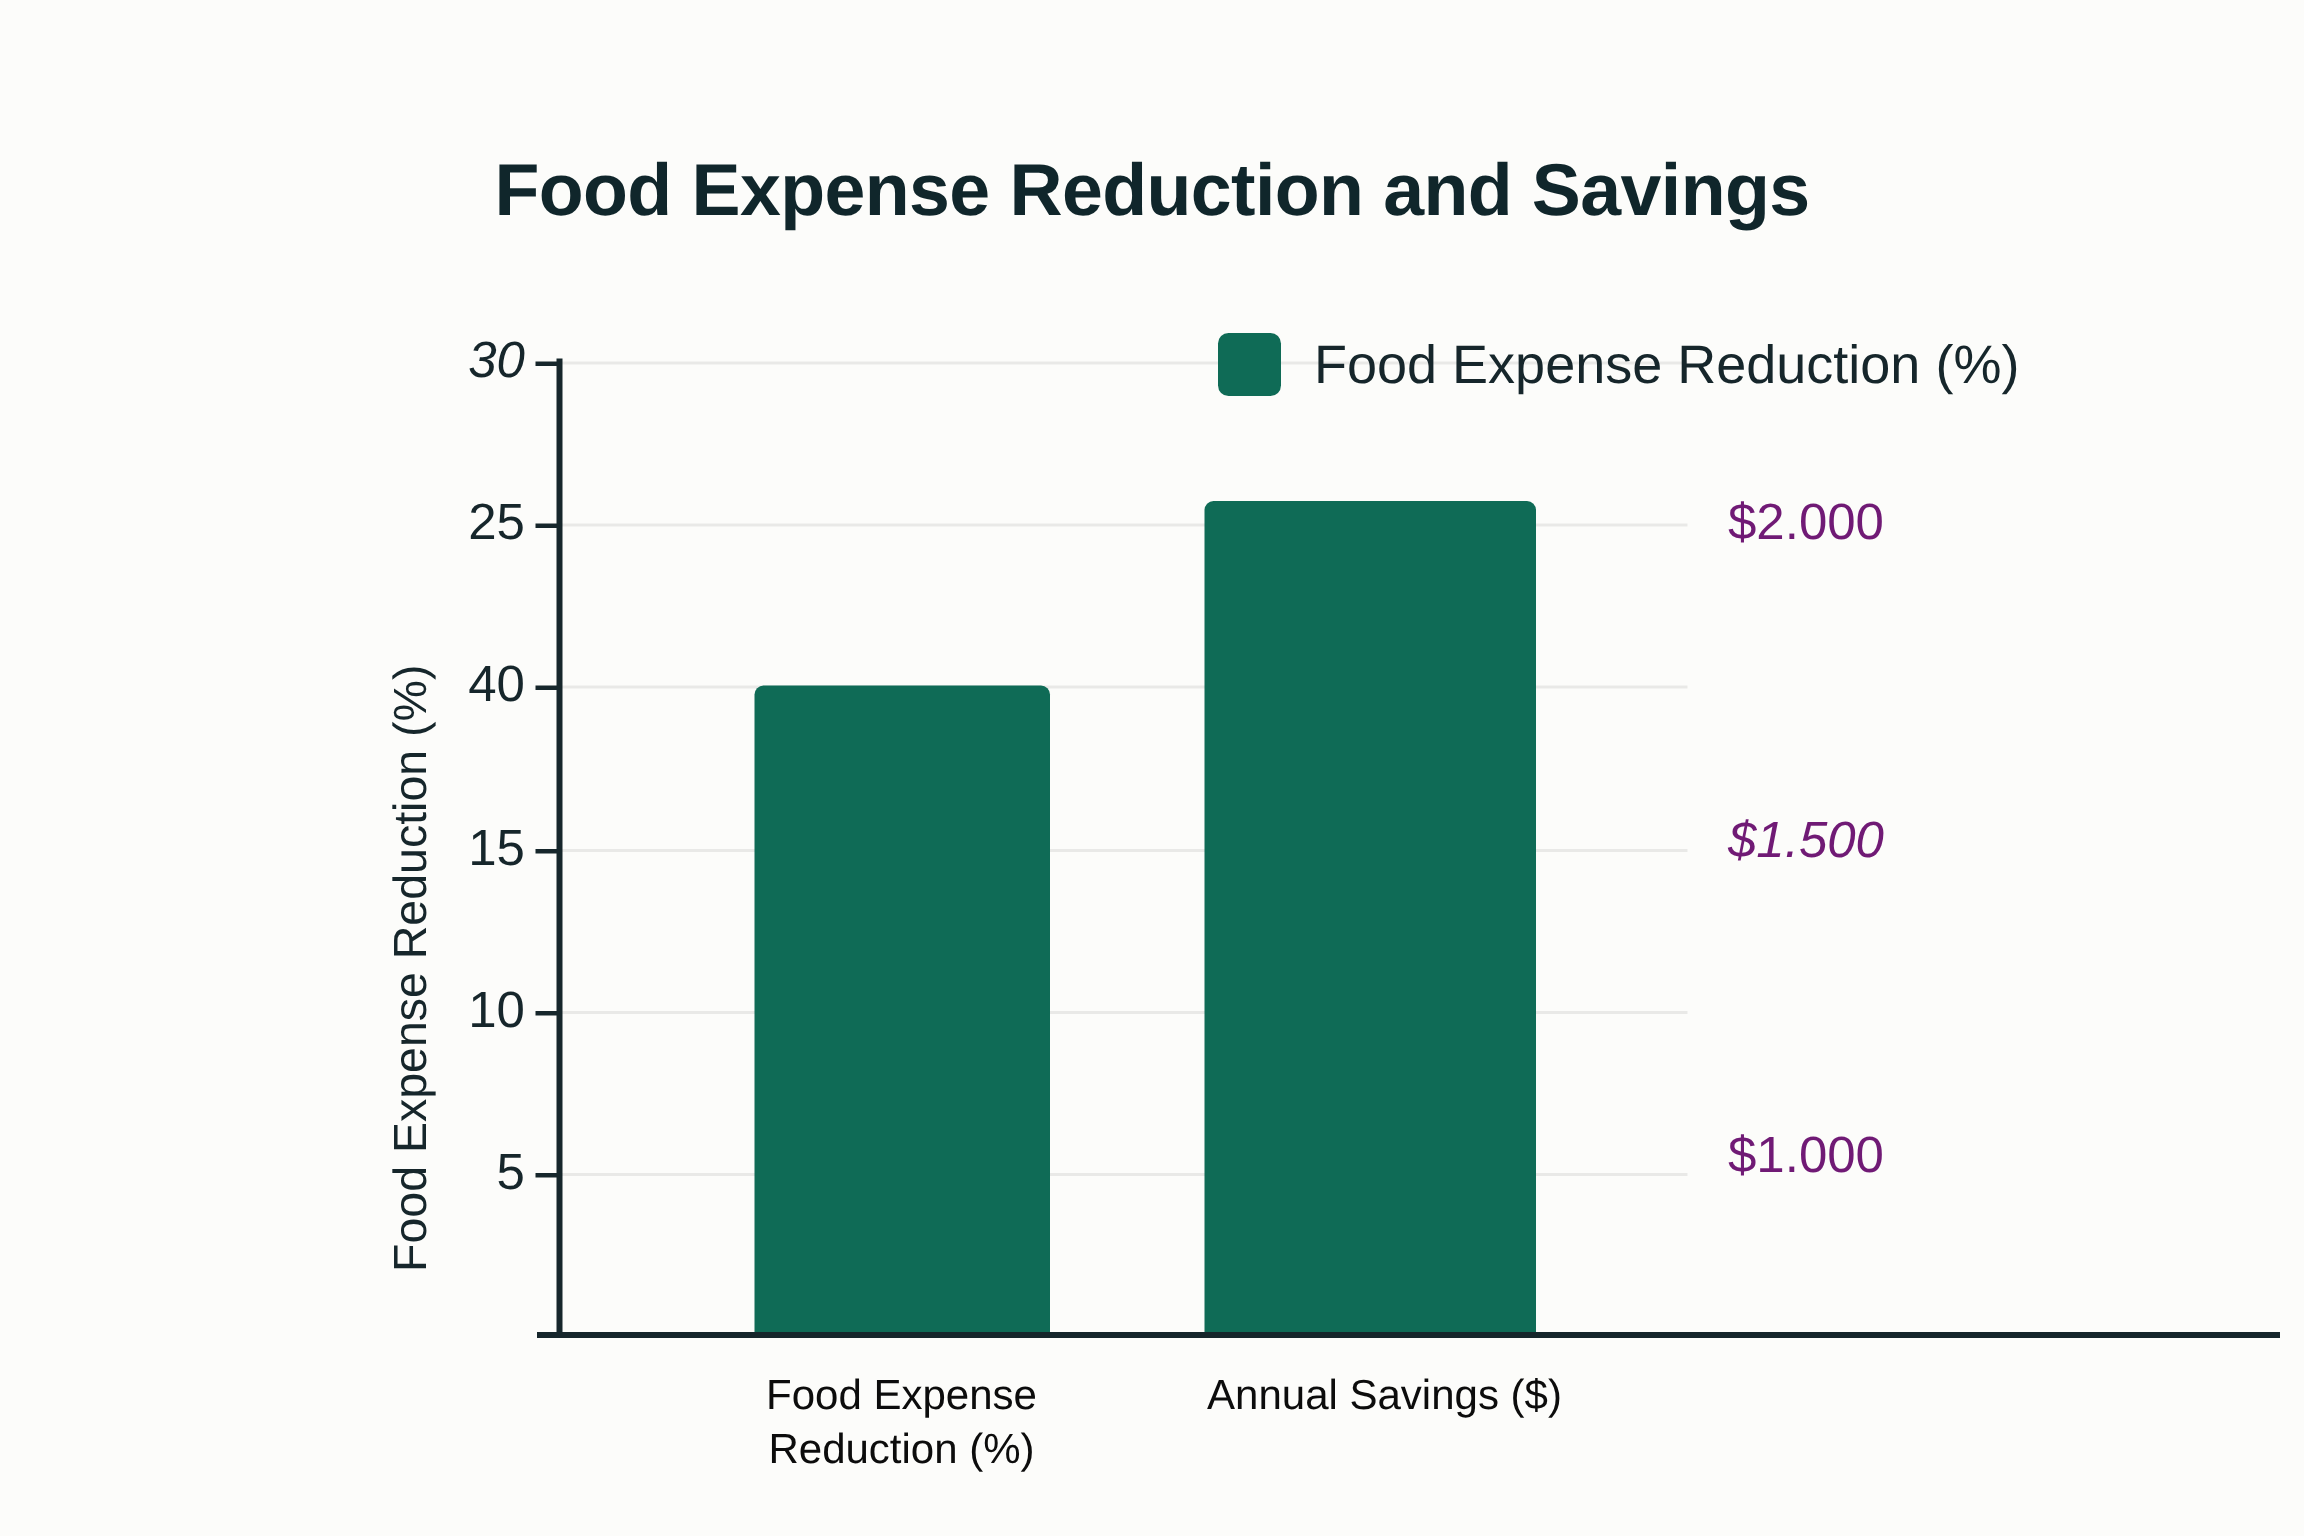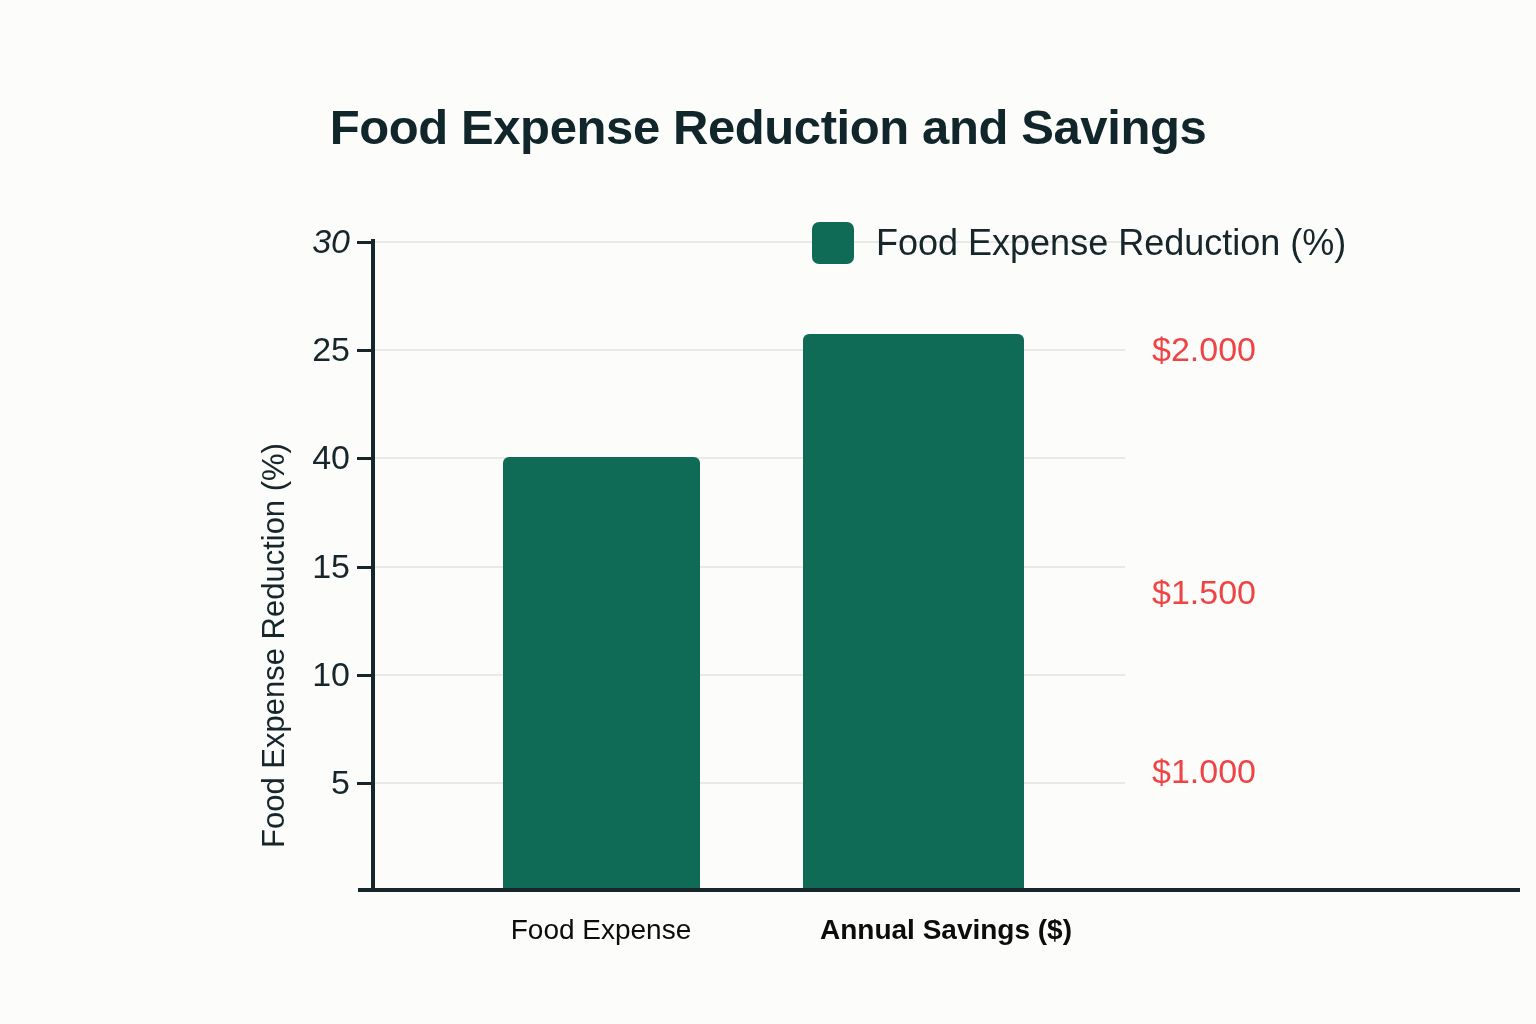--- a/index.html
+++ b/index.html
@@ -94,21 +94,21 @@
     color: #16262b;
     text-align: right;
     transform: translateY(-50%);
     white-space: nowrap;
   }
 
   .y2-tick-label {
     position: absolute;
     left: 1152px;
     font-size: 34px;
-    color: #ef4444;
+    color: #701a75;
     text-align: center;
     transform: translateY(-50%);
     white-space: nowrap;
   }
 
   
   #y-axis-title {
     position: absolute;
     left: 0;
     top: 0;
@@ -181,29 +181,30 @@
   <div class="y-tick-mark" style="top:782px;"></div>
 
   <div class="y-tick-label" style="top:241px;font-style:italic;">30</div>
   <div class="y-tick-label" style="top:349px;">25</div>
   <div class="y-tick-label" style="top:457px;">40</div>
   <div class="y-tick-label" style="top:566px;">15</div>
   <div class="y-tick-label" style="top:674px;">10</div>
   <div class="y-tick-label" style="top:782px;">5</div>
 
   <div class="y2-tick-label" style="top:349px;">$2.000</div>
-  <div class="y2-tick-label" style="top:592px;">$1.500</div>
+  <div class="y2-tick-label" style="top:561px;font-style:italic;">$1.500</div>
   <div class="y2-tick-label" style="top:771px;">$1.000</div>
 
   <div id="y-axis-title">Food Expense Reduction (%)</div>
 
   <div class="x-tick-label" style="left:421px; width:360px;">
     <div>Food Expense</div>
-  </div>
-  <div class="x-tick-label" style="left:756px; width:380px;font-weight:bold;">
+    <div>Reduction (%)</div>
+  </div>
+  <div class="x-tick-label" style="left:733px; width:380px;">
     <div>Annual Savings ($)</div>
   </div>
 
   <div id="legend">
     <div id="legend-swatch" style="background: rgb(15, 107, 86);"></div>
     <div id="legend-label">Food Expense Reduction (%)</div>
   </div>
 
 </div>
 

